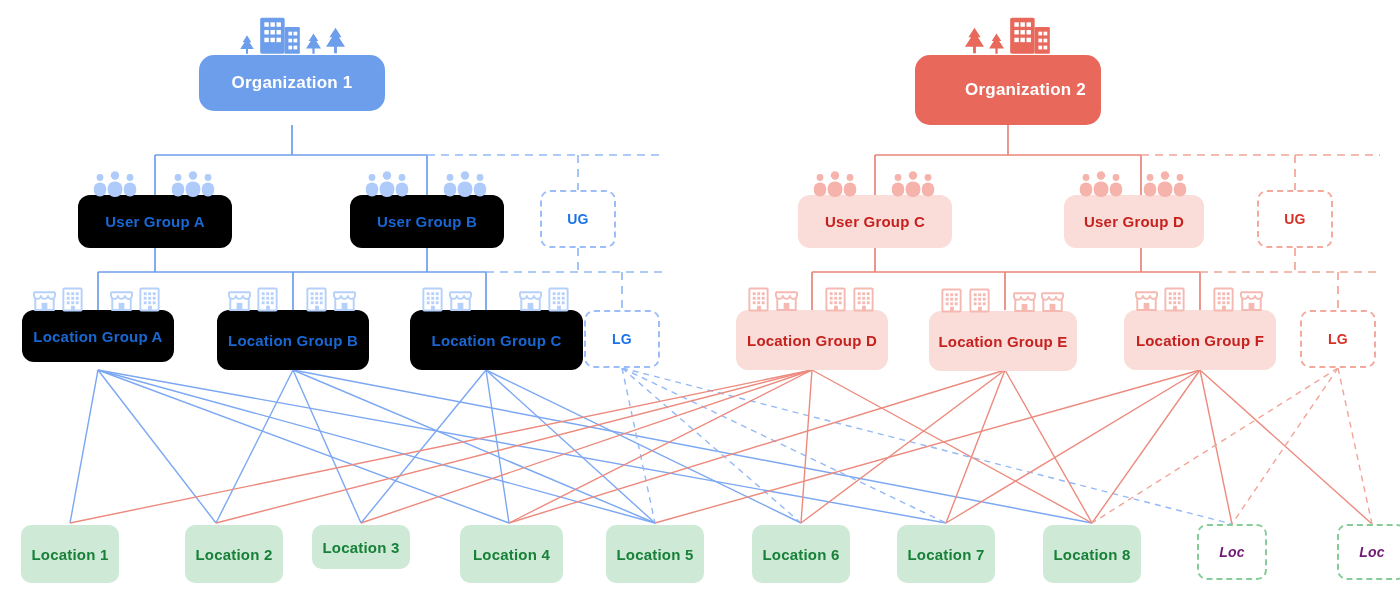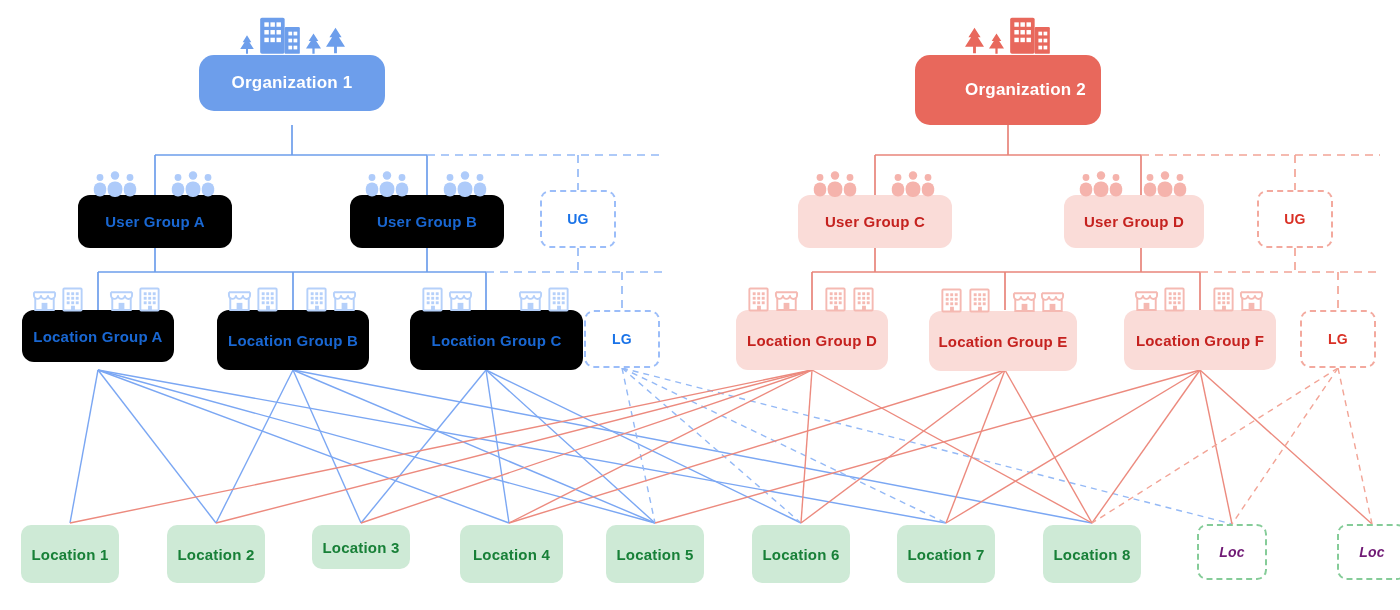--- a/index.html
+++ b/index.html
@@ -373,21 +373,21 @@
   <div class="box ph blue" style="left:584px;top:310px;width:76px;height:58px;">
     <span>LG</span>
   </div>
   <div class="box ph red" style="left:1300px;top:310px;width:76px;height:58px;">
     <span>LG</span>
   </div>
 
   <div class="box loc" style="left:21px;top:525px;width:98px;height:58px;">
       <span>Location 1</span>
     </div>
-  <div class="box loc" style="left:167px;top:525px;width:98px;height:58px;">
+  <div class="box loc" style="left:185px;top:525px;width:98px;height:58px;">
       <span>Location 2</span>
     </div>
   <div class="box loc" style="left:312px;top:525px;width:98px;height:44px;">
       <span>Location 3</span>
     </div>
   <div class="box loc" style="left:460px;top:525px;width:103px;height:58px;">
       <span>Location 4</span>
     </div>
   <div class="box loc" style="left:606px;top:525px;width:98px;height:58px;">
       <span>Location 5</span>

